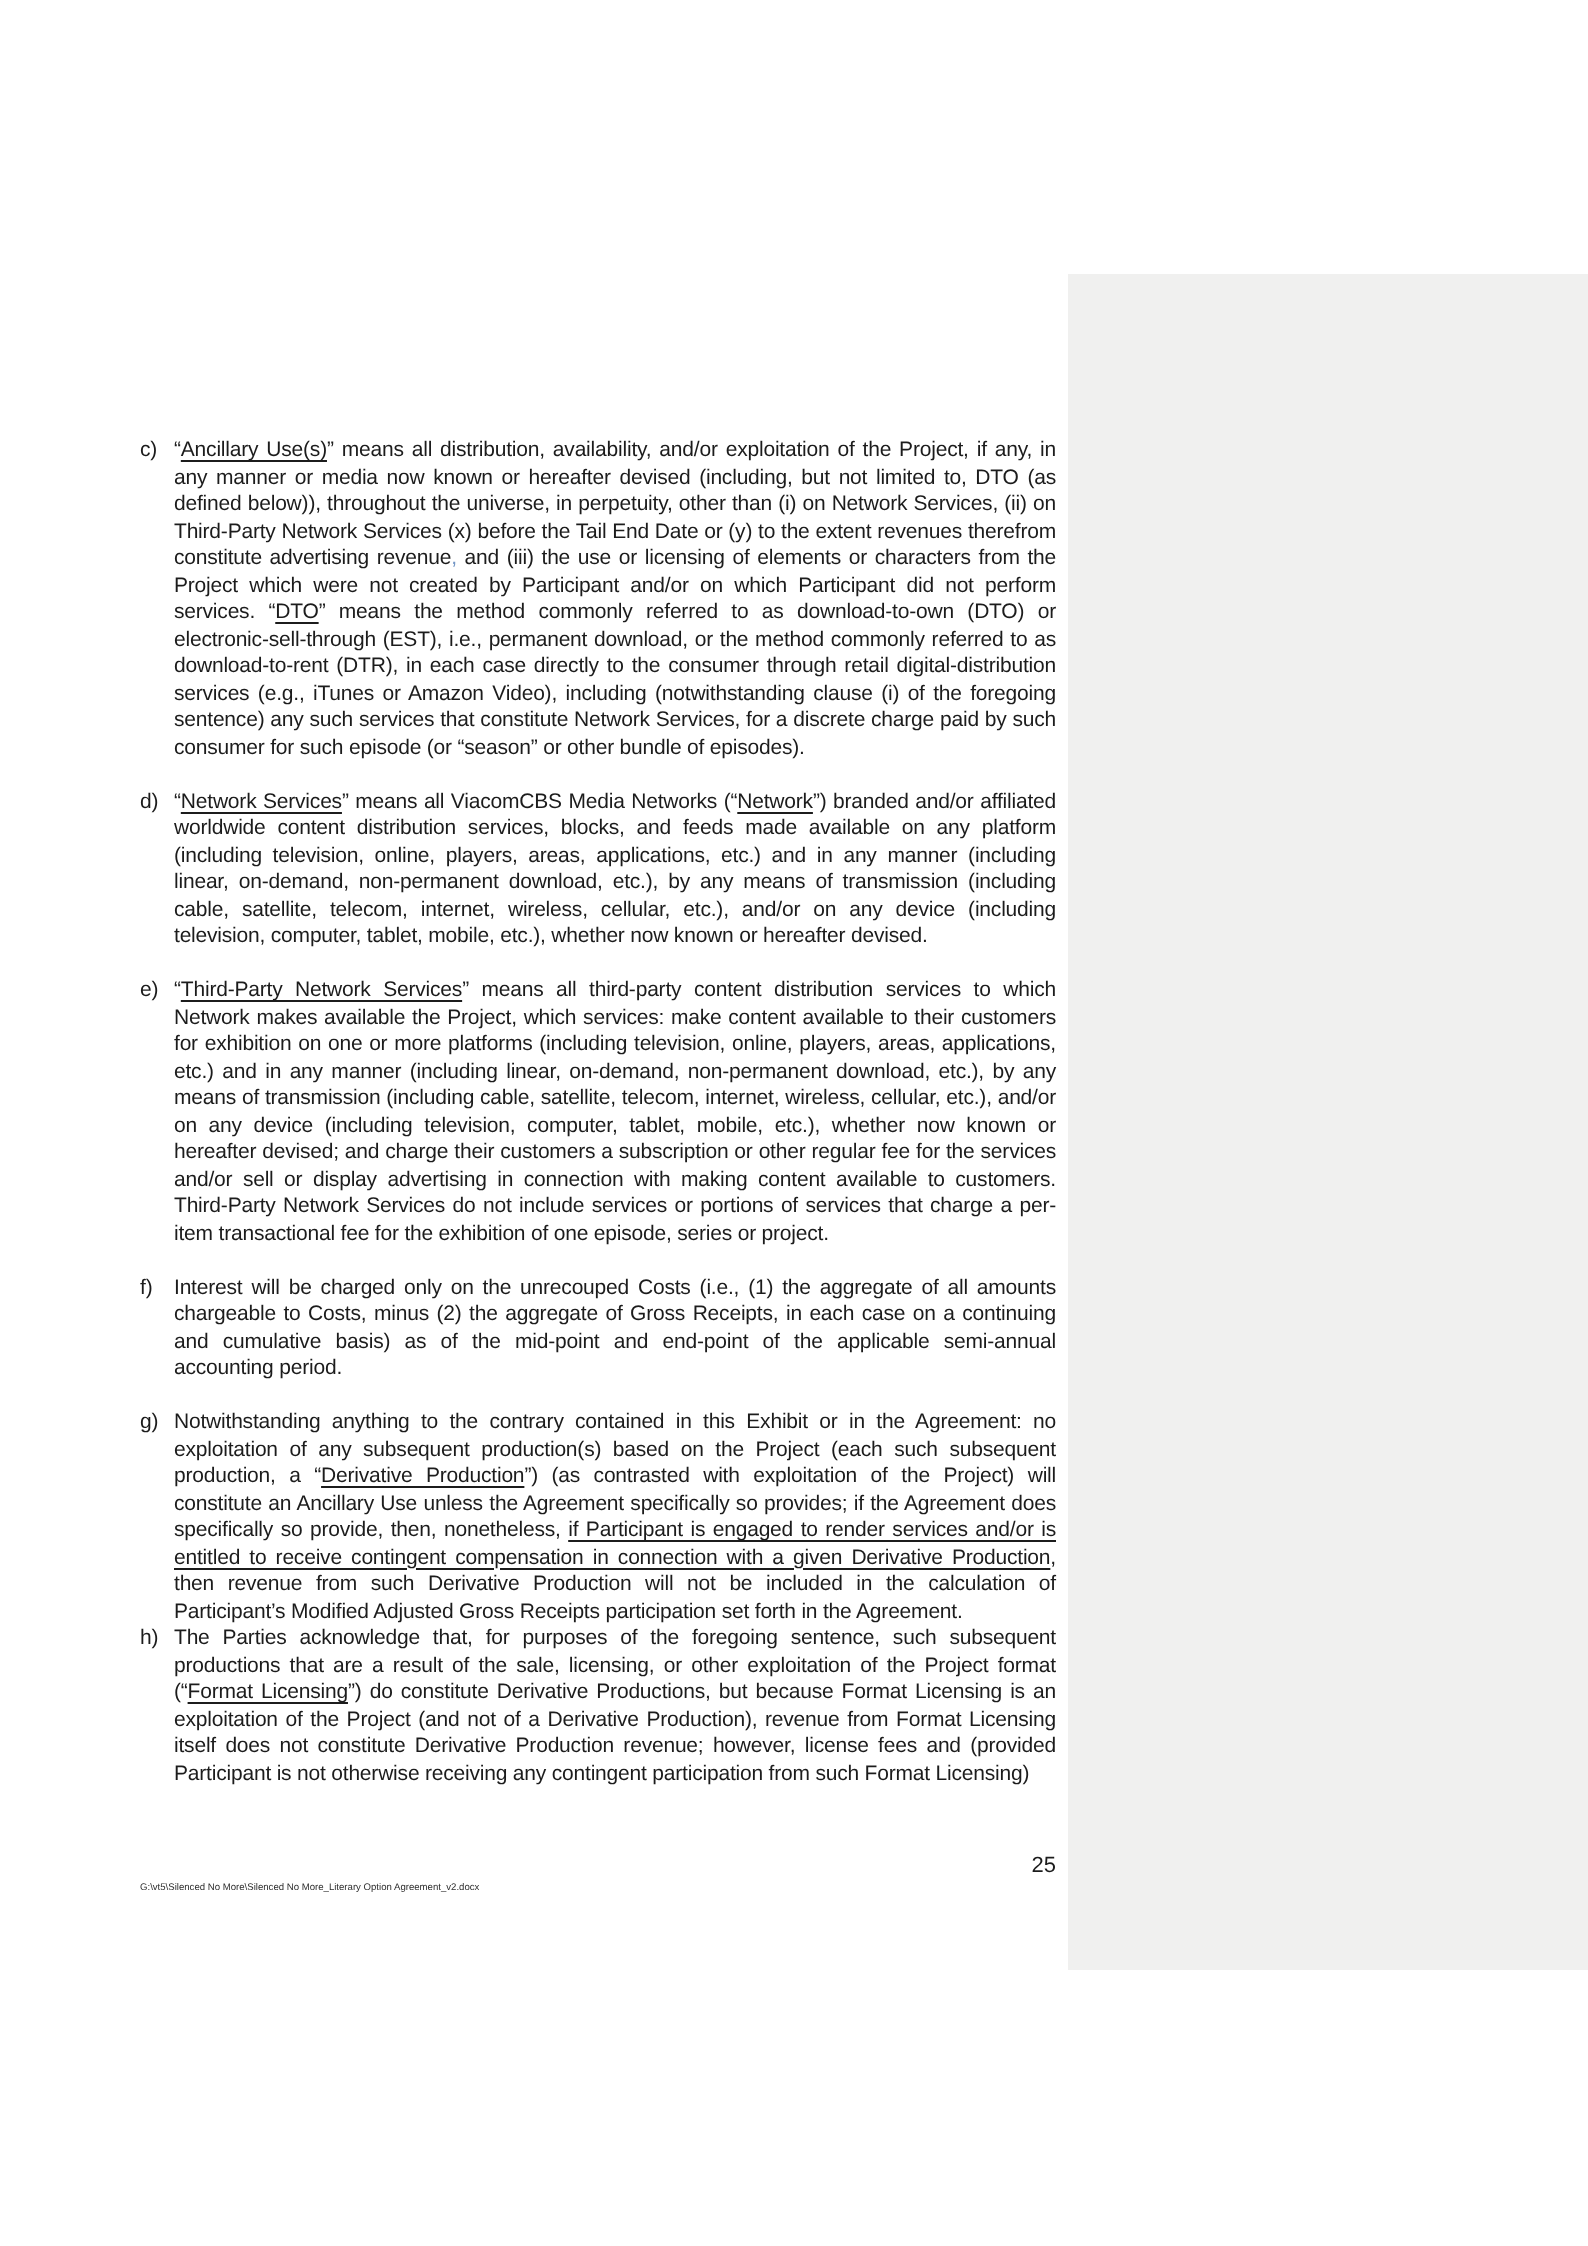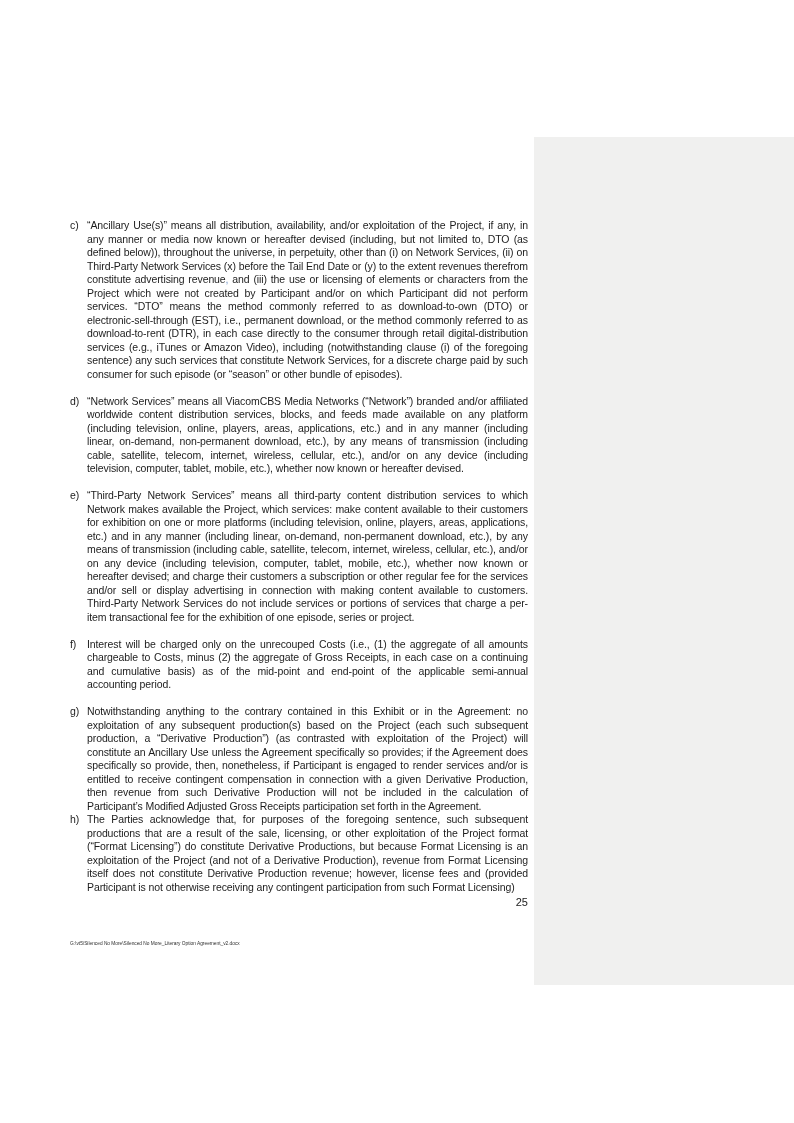--- a/index.html
+++ b/index.html
@@ -25,24 +25,24 @@
   .para {
     display:flex;
     margin:0 0 13.5px 0;
     font-size:10.5px;
     line-height:13.5px;
     letter-spacing:-0.1px;
   }
   .para.no-gap { margin-bottom:0; }
   .para .label { flex:0 0 17px; width:17px; }
   .para .body { flex:1; text-align:justify; }
-  .u { text-underline-offset:1.5px; }
+  .u { text-decoration:underline; text-underline-offset:1.5px; }
   .page-number {
     position:absolute;
-    top:896px; left:70px; width:458px;
+    top:927px; left:70px; width:458px;
     text-align:right;
     font-size:11px;
     line-height:13.5px;
   }
   .footer-path {
     position:absolute;
     top:941px; left:70px;
     font-size:8px;
     color:#2e2e2e;
     transform:scale(0.60);

